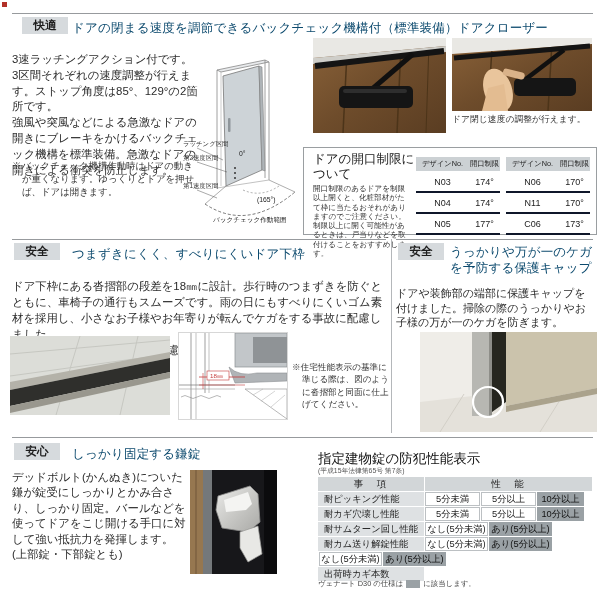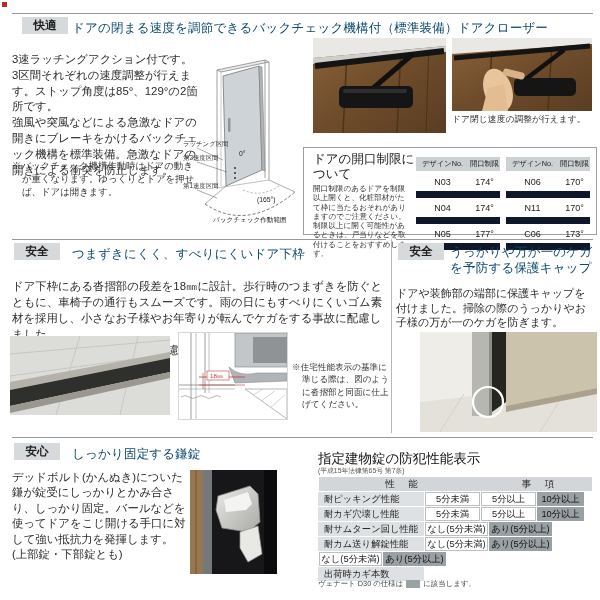--- a/index.html
+++ b/index.html
@@ -15,21 +15,21 @@
   .note-txt{position:absolute;font-size:9.4px;line-height:13px;color:#333;font-family:Liberation Mono, monospace;}
   .note-txt div{padding-left:10px;text-indent:-10px;}
   .caption{position:absolute;font-size:8.8px;color:#333;}
   .photo{position:absolute;overflow:hidden;}
   
   .rbox{position:absolute;left:303px;top:147px;width:292px;height:86px;border:1px solid #9a9ea1;background:#fff;}
   .rtitle{position:absolute;left:9px;top:4px;width:104px;font-size:12.5px;line-height:15px;color:#1a1a1a;}
   .rbody{position:absolute;left:9px;top:36px;width:98px;font-size:7.6px;line-height:9.3px;color:#333;}
   .rtable{position:absolute;left:112px;top:9px;width:174px;display:flex;gap:6px;}
   .rpair{flex:1;}
-  .rrow{display:flex;border-bottom:7px solid #0f172a;}
+  .rrow{display:flex;border-bottom:2px solid #0f172a;}
   .rhead{background:#ccd1d4;font-size:7.3px;color:#222;border-bottom:none;margin-bottom:1px;}
   .rc1{width:53px;text-align:center;padding:2px 0;font-size:9px;}
   .rc2{width:31px;text-align:center;padding:2px 0;font-size:9px;}
   .rhead .rc1,.rhead .rc2{font-size:7.3px;padding:2px 0;}
   .rrow:not(.rhead){height:19px;align-items:center;}
   
   .sec-title{position:absolute;left:318px;top:450px;font-size:13.5px;color:#111;}
   .sec-sub{position:absolute;left:318px;top:466px;font-size:6.8px;color:#555;}
   .sectab{position:absolute;left:318px;top:477px;width:274px;font-size:9.3px;}
   .srow{display:flex;margin-bottom:1px;height:14px;}
@@ -265,22 +265,22 @@
   <polygon points="28,26 60,16 68,24 70,52 58,62 32,58 26,40" fill="url(#metal)" stroke="#8c8c8a" stroke-width="0.8"></polygon>
   <polygon points="34,30 58,22 62,34 56,40 36,42" fill="#f4f4f2"></polygon>
   <polygon points="50,62 68,56 72,84 58,92 50,78" fill="#e8e8e5" stroke="#9a9a97" stroke-width="0.7"></polygon>
 </svg>
 
 <div class="sec-title">指定建物錠の防犯性能表示</div>
 <div class="sec-sub">(平成15年法律第65号 第7条)</div>
 
 <div class="sectab">
   <div class="srow">
+    <div class="scell slabel shead" style="justify-content:center;padding-left:0;">事　項</div>
     <div class="scell wfull shead" style="margin-left:1px;">性　能</div>
-    <div class="scell slabel shead" style="justify-content:center;padding-left:0;">事　項</div>
   </div>
   <div class="srow">
     <div class="scell slabel">耐ピッキング性能</div>
     <div class="scell sval w3">5分未満</div>
     <div class="scell sval w3">5分以上</div>
     <div class="scell shl w3b" style="margin-left:1px;">10分以上</div>
   </div>
   <div class="srow">
     <div class="scell slabel">耐カギ穴壊し性能</div>
     <div class="scell sval w3">5分未満</div>

